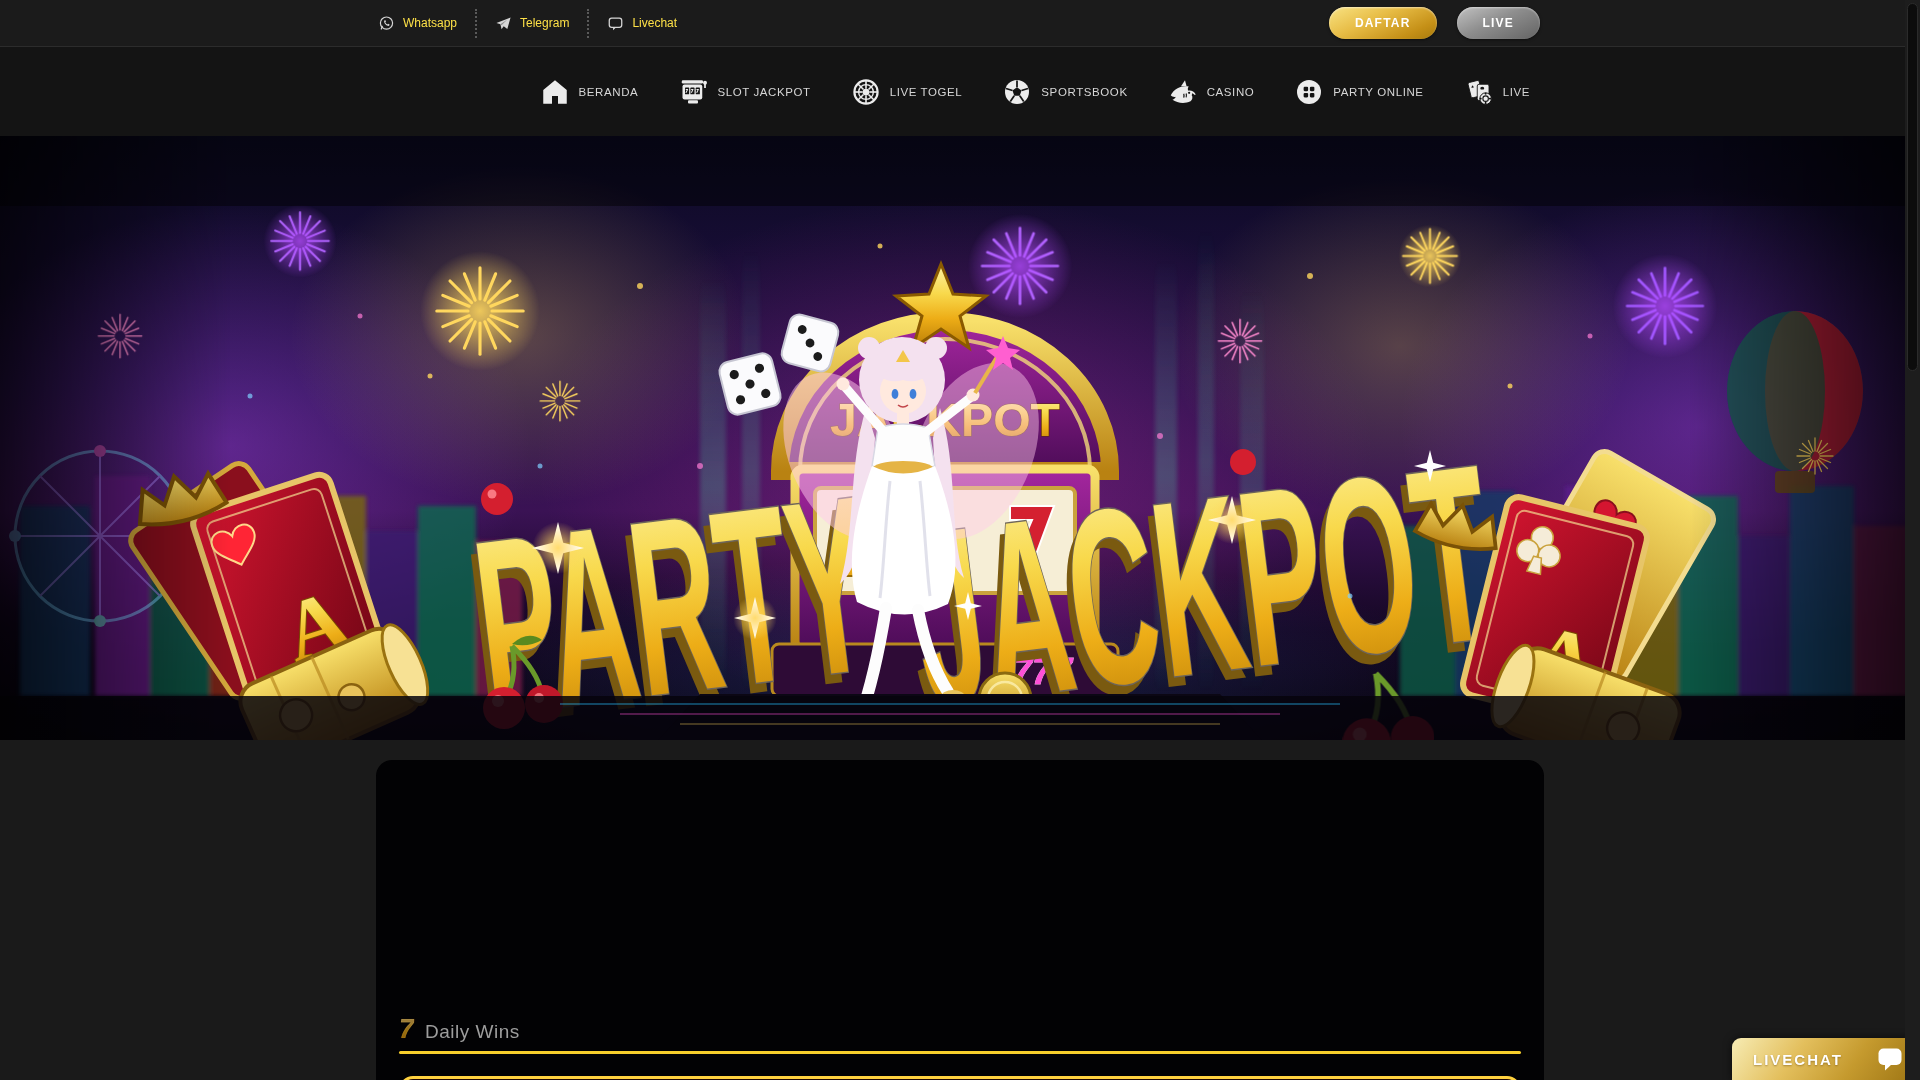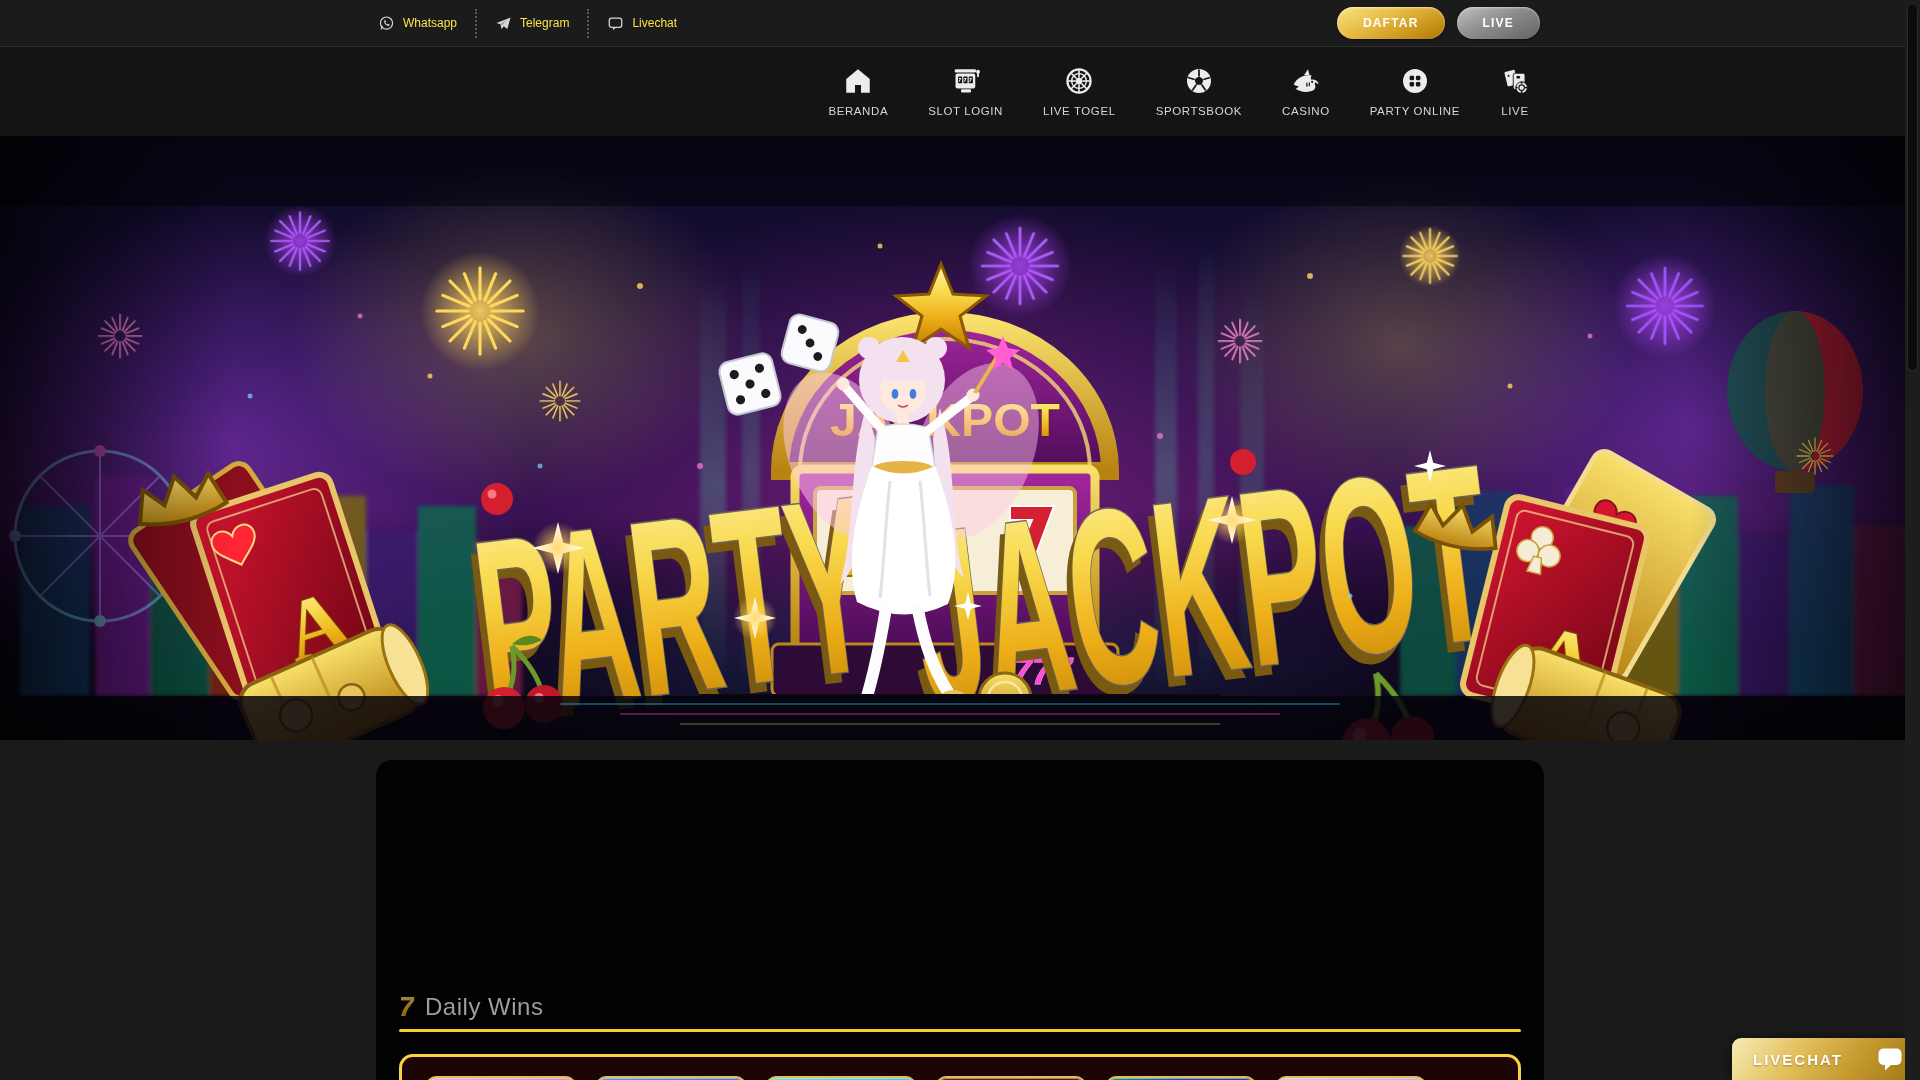--- a/index.html
+++ b/index.html
@@ -9,51 +9,51 @@
                display:flex; align-items:center; }
 
   
   .topbar { height:47px; background:#1b1b1b; border-bottom:1px solid #2c2c2c; position:relative; z-index:5; }
   .contacts { display:flex; align-items:center; height:100%; }
   .contact-item { display:flex; align-items:center; gap:8px; color:#fde047; font-size:12px;
                   padding:6px 18px; cursor:pointer; }
   .contact-item:first-child { padding-left:2px; }
   .contact-item + .contact-item { border-left:2px dotted #5a5a5a; }
   .contact-item svg { width:17px; height:17px; }
-  .auth { margin-left:auto; display:flex; gap:12px; margin-right:4px; }
+  .auth { margin-left:auto; display:flex; gap:20px; margin-right:4px; }
   .btn { height:32px; border-radius:16px; border:none; color:#ffffff; font-weight:bold;
          font-size:12px; letter-spacing:1.2px; padding:0 26px; cursor:pointer;
          font-family:"Liberation Sans", sans-serif; display:flex; align-items:center; }
   .btn-daftar { background:linear-gradient(155deg,#f9e383 0%,#e7bc45 40%,#c59017 78%,#a87a0c 100%);
                 box-shadow:inset 0 1px 2px rgba(255,255,255,.55), 0 1px 3px rgba(0,0,0,.5); }
   .btn-login  { background:linear-gradient(155deg,#c2c2c2 0%,#8e8e8e 45%,#636363 100%);
                 box-shadow:inset 0 1px 2px rgba(255,255,255,.45), 0 1px 3px rgba(0,0,0,.5); }
 
   
   .navbar { height:89px; background:#141414; position:relative; z-index:5; }
   .nav-menu { margin-left:auto; display:flex; gap:40px; margin-right:14px; }
-  .nav-item { display:flex; flex-direction:column; align-items:center; gap:9px;
+  .nav-item { display:flex; flex-direction:row; align-items:center; gap:9px;
               color:#d6d6d6; font-size:11.5px; letter-spacing:.6px; cursor:pointer; white-space:nowrap; }
   .nav-item svg { width:30px; height:30px; }
 
   
   .banner { height:604px; position:relative; overflow:hidden; background:#0a0718; }
   .banner svg { display:block; }
 
   
   .main { height:340px; padding-top:20px; background:#1a1a1a; }
   .panel { width:1168px; margin:0 auto; height:640px; background:#020204;
            border-radius:16px; padding:0 23px; }
   .panel-spacer { height:233px; }
   .section-head { display:flex; align-items:flex-end; gap:11px; }
   .seven-glyph { font-size:27px; font-weight:bold; font-style:italic; line-height:1;
                  background:linear-gradient(#ffeb8f 15%,#f3c62e 55%,#d99a0f 100%);
                  -webkit-background-clip:text; background-clip:text; color:transparent;
                  text-shadow:0 0 1px rgba(90,50,0,.6); }
-  .section-title { color:#9d9d9d; font-size:24px; letter-spacing:.5px; line-height:1.15; }
+  .section-title { color:#9d9d9d; font-size:19px; letter-spacing:.5px; line-height:1.15;margin-top:28px; }
   .gold-line { height:3px; background:#f7ce2b; border-radius:2px; margin-top:8px; }
   .cards-wrap { margin-top:22px; border:3px solid #ffd23f; border-radius:14px;
                 background:#1d0505; padding:19px 24px; display:flex; gap:20px; height:240px; }
   .game-card { width:150px; height:190px; border-radius:10px; border:2px solid #dfbd61;
                position:relative; flex:none; cursor:pointer;
                box-shadow:inset 0 0 0 1px rgba(255,240,180,.5); }
 
   
   .livechat { position:fixed; right:2px; bottom:0; width:186px; height:42px; z-index:60;
               border-radius:9px 9px 0 0; cursor:pointer;
@@ -211,21 +211,21 @@
         <div class="nav-item">
           <svg viewBox="0 0 24 24">
             <use href="#home-icon"></use>
           </svg>
           <span>BERANDA</span>
         </div>
         <div class="nav-item">
           <svg viewBox="0 0 24 24">
             <use href="#slot-icon"></use>
           </svg>
-          <span>SLOT LOGIN</span>
+          <span>SLOT JACKPOT</span>
         </div>
         <div class="nav-item">
           <svg viewBox="0 0 24 24">
             <use href="#roulette-icon"></use>
           </svg>
           <span>LIVE TOGEL</span>
         </div>
         <div class="nav-item">
           <svg viewBox="0 0 24 24">
             <use href="#soccer-icon"></use>

